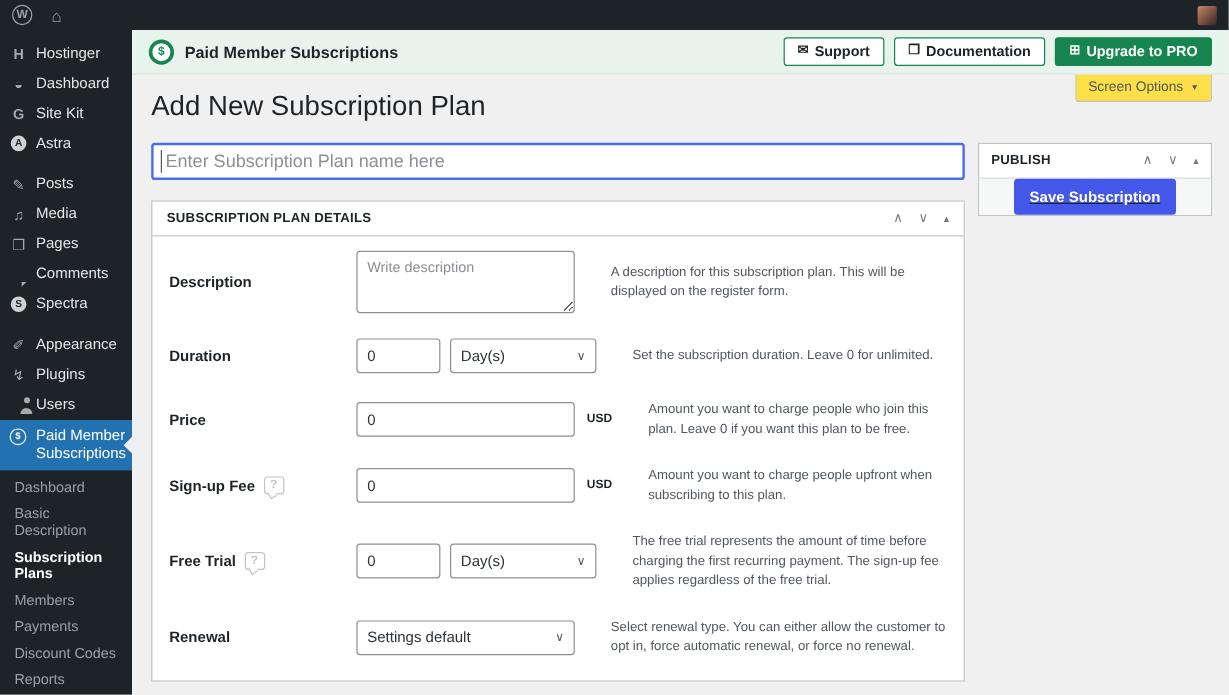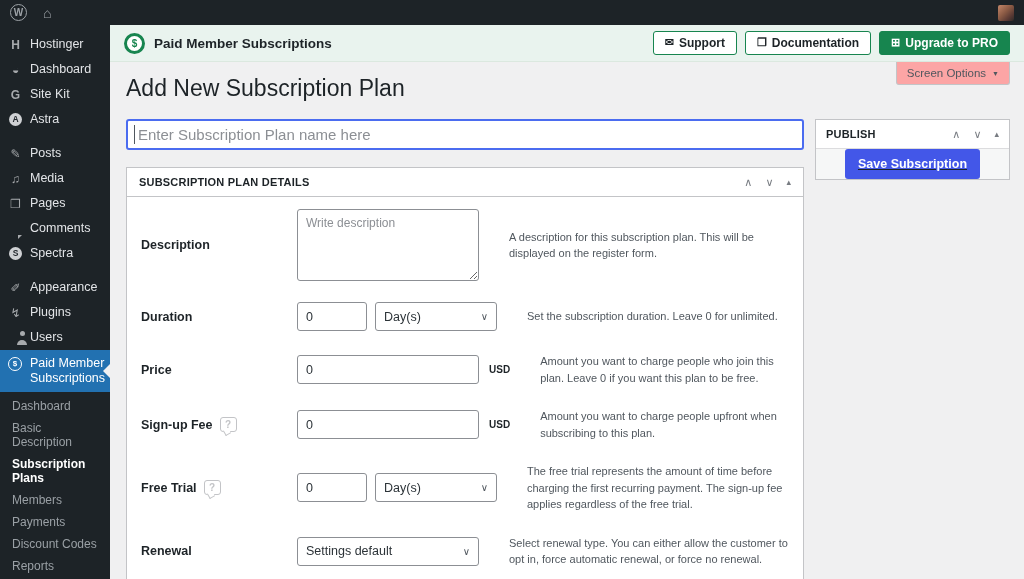--- a/index.html
+++ b/index.html
@@ -53,21 +53,21 @@
     font-size:10px; font-weight:700; display:flex; align-items:center; justify-content:center; background:#fff; }
   .ph-title { font-size:13.5px; font-weight:700; color:#1d2327; }
   .ph-buttons { margin-left:auto; display:flex; gap:8px; }
   .btn-outline, .btn-solid { display:flex; align-items:center; gap:5px; border-radius:3px;
     padding:4px 11px; font-size:12px; font-weight:600; cursor:pointer; line-height:1.2; }
   .btn-outline { background:#fff; border:1px solid #17854f; color:#1d2327; }
   .btn-solid { background:#17854f; border:1px solid #17854f; color:#fff; }
   .btn-ico { font-size:11px; line-height:1; }
 
   .content { flex:1; position:relative; padding:0 14px 0 16px; overflow:hidden; }
-  .screen-options { position:absolute; top:0; right:14px; background:#fca5a5; border:1px solid #c3c4c7;
+  .screen-options { position:absolute; top:0; right:14px; background:#fde047; border:1px solid #c3c4c7;
     border-top:none; border-radius:0 0 3px 3px; padding:5px 10px; font-size:11.5px; color:#50575e;
     display:flex; align-items:center; gap:6px; cursor:pointer; }
   .so-arrow { font-size:7px; color:#50575e; }
   .page-title { font-size:23px; font-weight:400; color:#1d2327; margin:13px 0 17px; }
 
   .columns { display:flex; gap:11px; align-items:flex-start; }
   .left-col { flex:1; min-width:0; }
   .right-col { width:195px; flex:none; }
 
   .name-wrap { position:relative; }
@@ -91,21 +91,21 @@
   .tooltip-q { width:17px; height:15px; border:1px solid #c3c4c7; border-radius:3px; background:#fff;
     color:#c3c4c7; font-size:10px; display:flex; align-items:center; justify-content:center;
     position:relative; cursor:pointer; flex:none; }
   .tooltip-q::after { content:""; position:absolute; left:3px; bottom:-3.5px; width:5px; height:5px;
     background:#fff; border-right:1px solid #c3c4c7; border-bottom:1px solid #c3c4c7; transform:rotate(60deg); }
   .controls { display:flex; align-items:center; gap:8px; flex:none; }
   .txt-input { height:29px; border:1px solid #8c8f94; border-radius:3px; background:#fff;
     padding:0 8px; font-size:12.5px; color:#2c3338; font-family:inherit; }
   .w-num { width:70px; }
   .w-wide { width:182px; }
-  .textarea { width:182px; height:72px; border:1px solid #8c8f94; border-radius:3px; background:#fff;
+  .textarea { width:182px; height:52px; border:1px solid #8c8f94; border-radius:3px; background:#fff;
     padding:6px 8px; font-size:12px; color:#2c3338; font-family:inherit; }
   .textarea::placeholder, .txt-input::placeholder { color:#8c8f94; }
   .fake-select { height:29px; border:1px solid #8c8f94; border-radius:3px; background:#fff;
     display:flex; align-items:center; justify-content:space-between; padding:0 8px;
     font-size:12.5px; color:#2c3338; cursor:pointer; }
   .sel-unit { width:122px; }
   .sel-wide { width:182px; }
   .sel-chevron { color:#50575e; font-size:10px; margin-left:6px; }
   .currency { font-size:10px; font-weight:700; color:#1d2327; margin-left:2px; flex:none; }
   .row-help { margin-left:30px; font-size:11px; color:#50575e; line-height:1.5; flex:1; }

